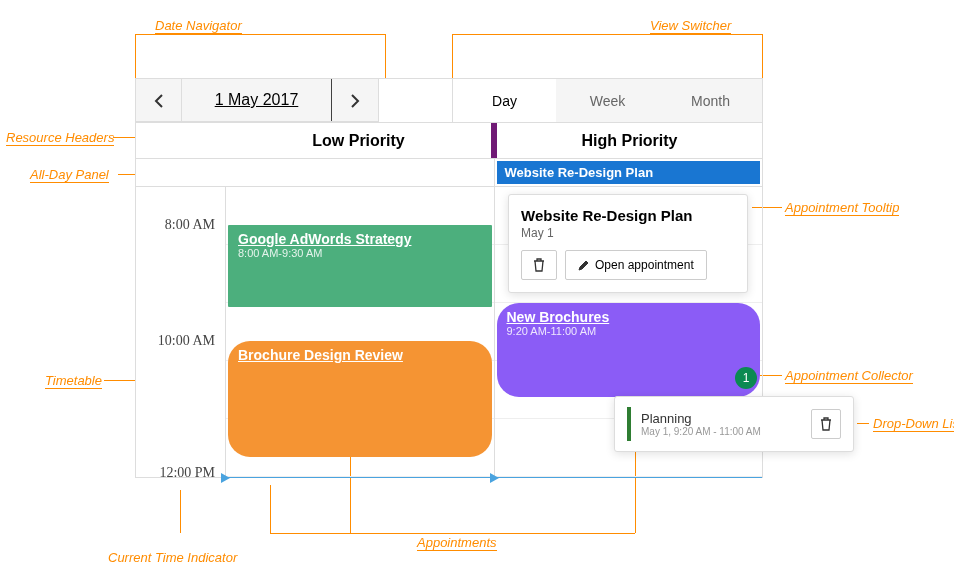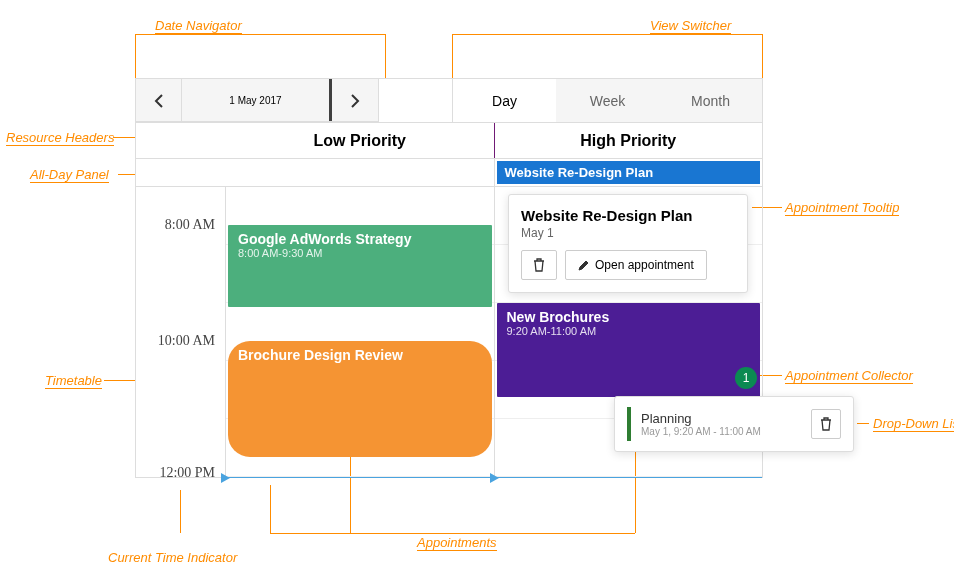--- a/index.html
+++ b/index.html
@@ -3,45 +3,45 @@
 <meta charset="utf-8">
 <style>
 * { margin:0; padding:0; box-sizing:border-box; font-family:"Segoe UI",Arial,sans-serif; }
 body { width:954px; height:564px; position:relative; background:#fff; }
 .label { position:absolute; color:#ff8c00; font-style:italic; font-size:13px; border-bottom:1px solid #ff8c00; white-space:nowrap; }
 .conn { position:absolute; background:#ff8c00; }
 .scheduler { position:absolute; left:135px; top:78px; width:628px; border:1px solid #ddd; }
 .toolbar { display:flex; height:44px; border-bottom:1px solid #ddd; }
 .navgrp { display:flex; background:#f5f5f5; border:1px solid #ddd; border-top:none; border-left:none; }
 .navbtn { width:46px; height:43px; display:flex; align-items:center; justify-content:center; border-right:1px solid #ddd; cursor:pointer; }
-.navdate { width:150px; display:flex; align-items:center; justify-content:center; font-size:10px; border-right:3px solid #404040; }
+.navdate { width:150px; display:flex; align-items:center; justify-content:center; font-size:16px; border-right:1px solid #404040;text-decoration:underline; }
 .spacer { flex:1; }
 .tabs { display:flex; background:#f5f5f5; border-left:1px solid #ddd; }
 .tab { width:103px; display:flex; align-items:center; justify-content:center; font-size:14px; cursor:pointer; color:#666; }
 .tab.active { background:#fff; color:#000; }
 .headers { display:flex; height:36px; border-bottom:1px solid #ddd; }
 .timespacer { width:90px; }
 .rhead { flex:1; display:flex; align-items:center; justify-content:center; font-weight:bold; font-size:16px; }
-.rhead+.rhead { border-left:1px solid #701a75;text-align:right; }
+.rhead+.rhead { border-left:6px solid #701a75;text-align:right; }
 .allday { display:flex; height:28px; border-bottom:1px solid #ddd; }
 .adcell { flex:1; padding:2px; }
 .adcell+.adcell { border-left:1px solid #ddd; }
 .wrd { background:#1976d2; color:#fff; padding:3px 8px; font-size:13px; font-weight:600; height:100%; display:flex; align-items:center; }
 .grid { display:flex; height:290px; position:relative; }
 .timecol { width:90px; border-right:1px solid #ddd; position:relative; }
 .tlabel { position:absolute; right:10px; font-size:14px; color:#444;font-family:Liberation Serif, serif; }
 .slot { position:absolute; left:0; right:0; height:58px; border-bottom:1px solid #eee; }
 .rescol { flex:1; position:relative; }
 .rescol+.rescol { border-left:1px solid #ddd; }
 .appt { position:absolute; left:2px; right:2px; color:#fff; padding:6px 10px; border-radius:1px; }
-.appt .t { font-size:14px; font-weight:600; }
+.appt .t { font-size:14px; font-weight:600;text-decoration:underline; }
 .appt .s { font-size:11px; opacity:.85; }
 .g { background:#4caf7d; }
 .o { background:#f59433;border-radius:22px; }
-.p { background:#4c1d95; }
+.p { background:#8b5cf6;border-radius:22px; }
 .cti { position:absolute; left:0; right:0; height:1px; background:#4aa3df; }
 .cti::before { content:""; position:absolute; left:-5px; top:-4px; width:0; height:0; border-left:9px solid #4aa3df; border-top:5px solid transparent; border-bottom:5px solid transparent; }
 .tooltip { position:absolute; left:508px; top:194px; width:240px; background:#fff; border:1px solid #ddd; border-radius:3px; box-shadow:0 2px 10px rgba(0,0,0,.12); padding:12px; z-index:5; }
 .tooltip .tt { font-weight:bold; font-size:15px; margin-bottom:2px; }
 .tooltip .td { font-size:12px; color:#666; margin-bottom:10px; }
 .tooltip .btns { display:flex; gap:8px; }
 .tbtn { border:1px solid #ccc; background:#fff; height:30px; display:flex; align-items:center; justify-content:center; font-size:12px; cursor:pointer; border-radius:2px; }
 .tbtn.icon { width:36px; }
 .tbtn.text { padding:0 12px; }
 .collector { position:absolute; left:735px; top:367px; width:22px; height:22px; border-radius:50%; background:#0b8a52; color:#fff; display:flex; align-items:center; justify-content:center; font-size:12px; z-index:4; }

